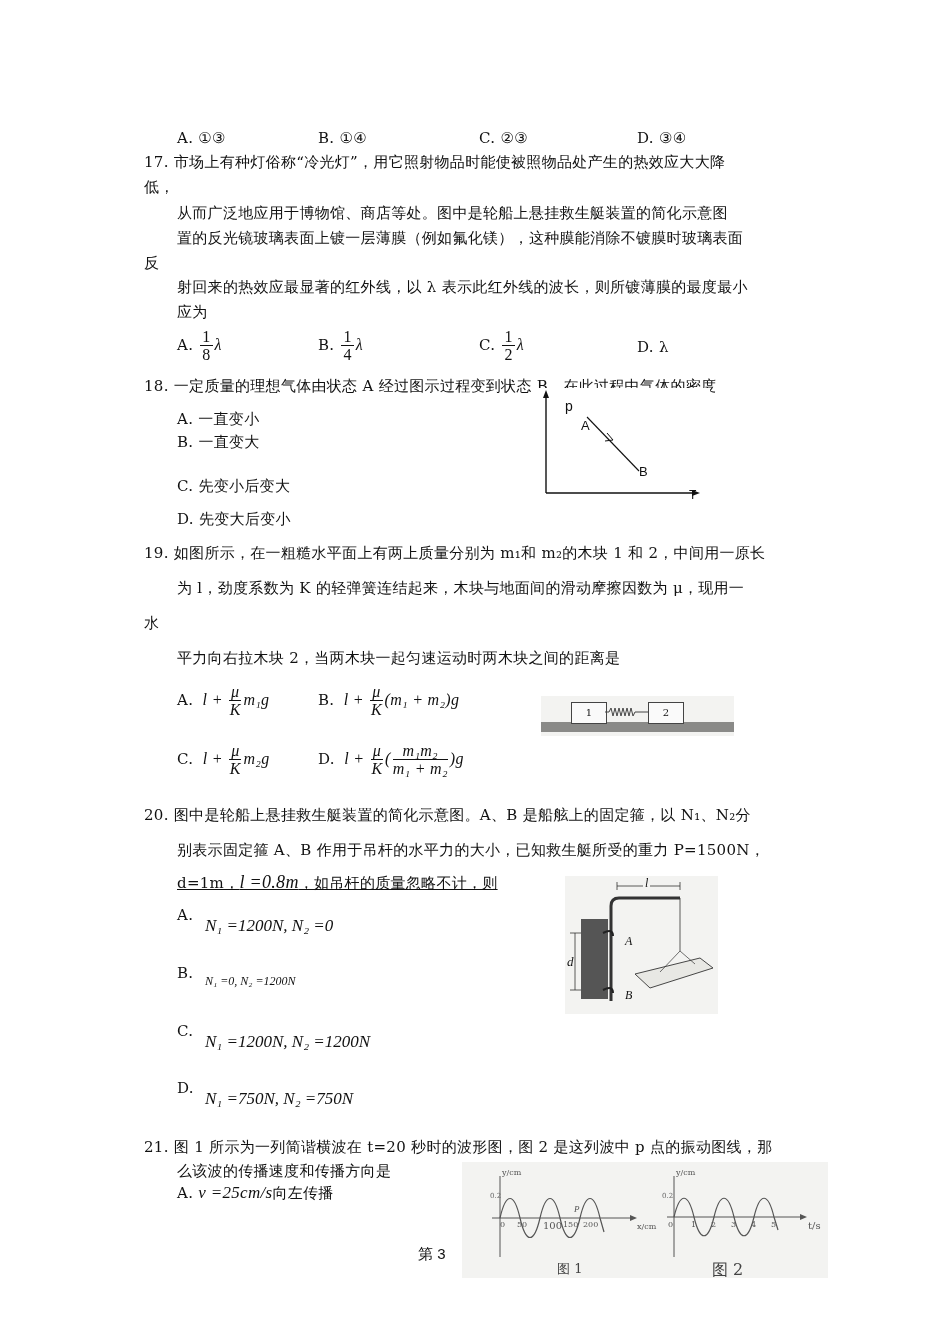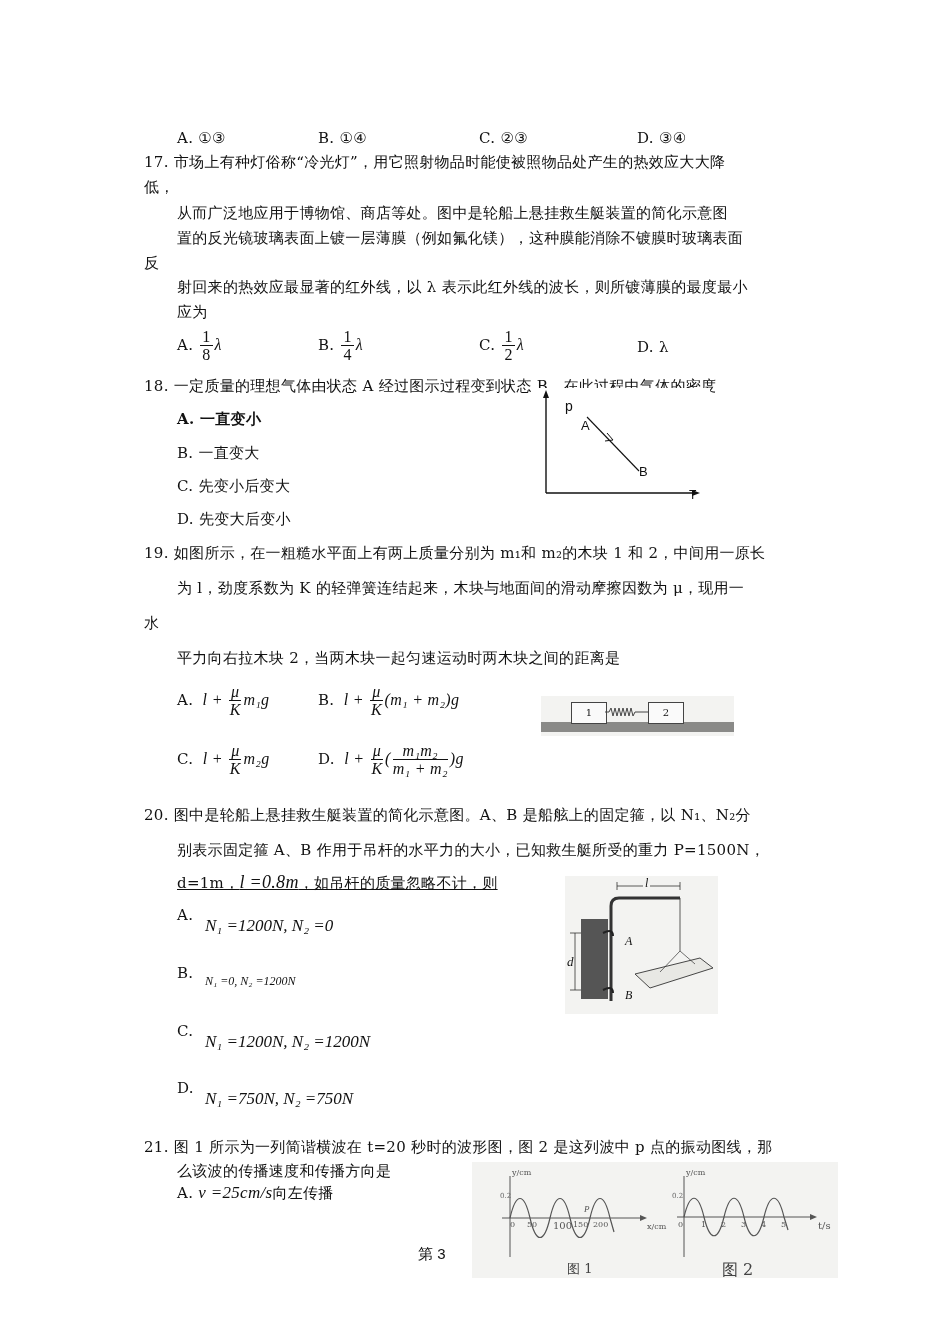--- a/index.html
+++ b/index.html
@@ -41,22 +41,22 @@
 </div>
 <div class="abs txt" style="left:479px;top:328px;">
   <span>C.</span>
   <span class="frac math"><span class="num up">1</span><span class="up">2</span></span><span class="math">λ</span>
 </div>
 <div class="abs txt" style="left:637px;top:337px;">
   <span>D.</span>&nbsp;<span>λ</span>
 </div>
 
 <div class="abs txt" style="left:144px;top:376px;">18. 一定质量的理想气体由状态 A 经过图示过程变到状态 B，在此过程中气体的密度</div>
-<div class="abs txt" style="left:177px;top:409px;font-weight:bold;">A. 一直变小</div>
-<div class="abs txt" style="left:177px;top:443px;">B. 一直变大</div>
+<div class="abs txt" style="left:177px;top:409px;">A. 一直变小</div>
+<div class="abs txt" style="left:177px;top:432px;">B. 一直变大</div>
 <div class="abs txt" style="left:177px;top:476px;">C. 先变小后变大</div>
 <div class="abs txt" style="left:177px;top:509px;">D. 先变大后变小</div>
 
 <div class="abs" style="left:535px;top:388px;width:175px;height:112px;background:#fff;">
   <svg width="175" height="112">
     <line x1="11" y1="105" x2="11" y2="6" stroke="#111" stroke-width="1.4"></line>
     <polygon points="11,2 8,10 14,10" fill="#111"></polygon>
     <line x1="11" y1="105" x2="160" y2="105" stroke="#111" stroke-width="1.4"></line>
     <polygon points="165,105 157,102 157,108" fill="#111"></polygon>
     <line x1="52" y1="29" x2="104" y2="83" stroke="#111" stroke-width="1.1"></line>
@@ -138,21 +138,21 @@
   <span class="abs math" style="left:60px;top:112px;font-size:12px;">B</span>
 </div>
 
 <div class="abs txt" style="left:144px;top:1137px;">21. 图 1 所示为一列简谐横波在 t=20 秒时的波形图，图 2 是这列波中 p 点的振动图线，那</div>
 <div class="abs txt" style="left:177px;top:1161px;">么该波的传播速度和传播方向是</div>
 <div class="abs txt" style="left:177px;top:1183px;">
   <span>A.</span>
   <span class="math" style="font-size:17px;">v =25cm/s</span><span>向左传播</span>
 </div>
 
-<div class="fig" style="left:472px;top:1162px;width:366px;height:116px;">
+<div class="fig" style="left:462px;top:1162px;width:366px;height:116px;">
   <svg width="366" height="120">
 
     <line x1="38" y1="95" x2="38" y2="14" stroke="#555" stroke-width="1"></line>
     <line x1="30" y1="56" x2="170" y2="56" stroke="#555" stroke-width="1"></line>
     <polygon points="175,56 168,53 168,59" fill="#555"></polygon>
     <path d="M38,56 C44,30 52,30 58,56 S72,82 78,56 S92,30 98,56 S112,82 118,56 S132,30 138,56 L142,70" fill="none" stroke="#555" stroke-width="1.2"></path>
 
     <line x1="212" y1="95" x2="212" y2="14" stroke="#555" stroke-width="1"></line>
     <line x1="205" y1="55" x2="340" y2="55" stroke="#555" stroke-width="1"></line>
     <polygon points="345,55 338,52 338,58" fill="#555"></polygon>

